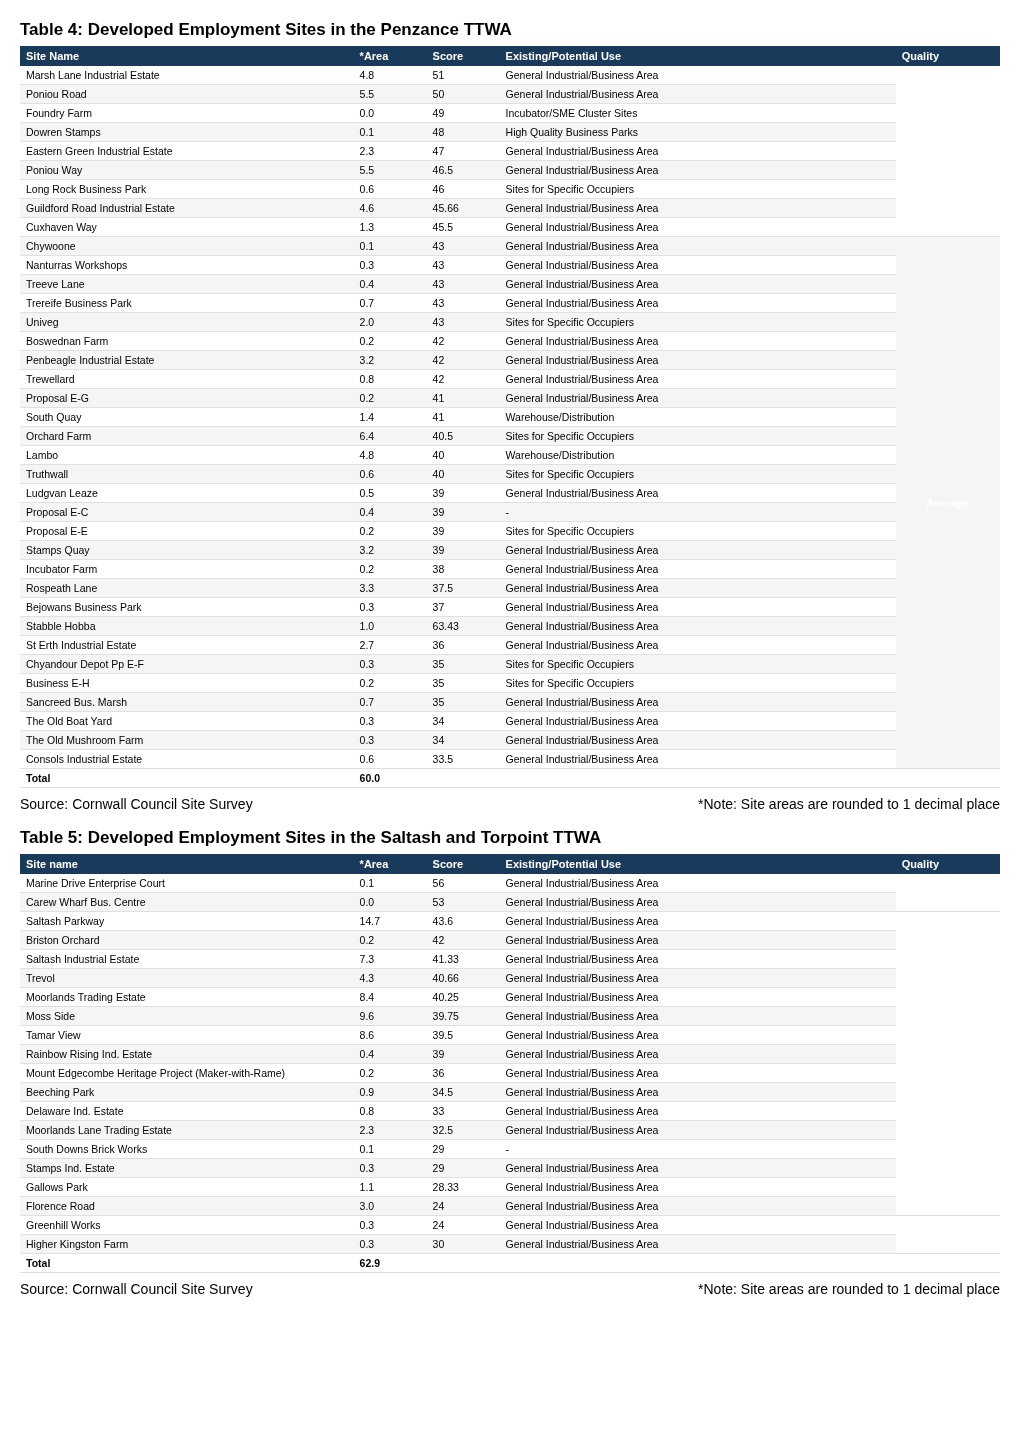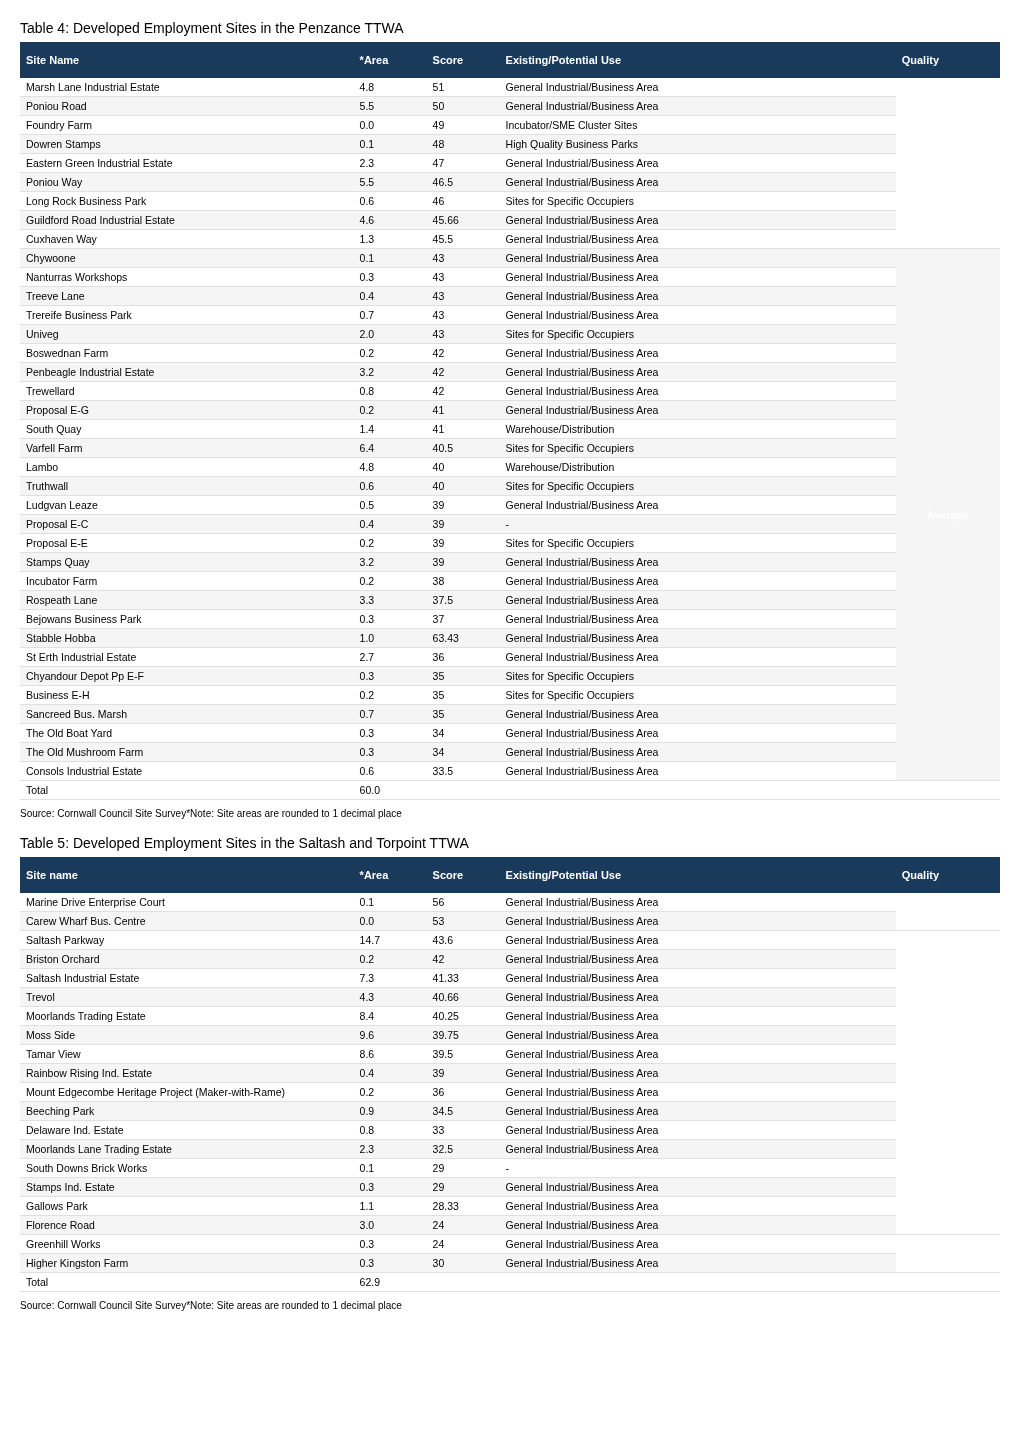--- a/index.html
+++ b/index.html
@@ -5,35 +5,35 @@
     * { margin: 0; padding: 0; box-sizing: border-box; }
     body {
       font-family: Arial, sans-serif;
       font-size: 11px;
       background: #fff;
       color: #000;
       padding: 20px;
       width: 1020px;
     }
     .table-title {
-      font-weight: normal;
-      font-size: 14px;
+      font-weight: bold;
+      font-size: 17px;
       margin-bottom: 6px;
       color: #000;
     }
     table {
       width: 100%;
       border-collapse: collapse;
       margin-bottom: 8px;
     }
     th {
       background: #1a3a5c;
       color: #fff;
       font-weight: bold;
-      padding: 12px 6px;
+      padding: 4px 6px;
       text-align: left;
       font-size: 11px;
     }
     td {
       padding: 3px 6px;
       font-size: 10.5px;
       border-bottom: 1px solid #e0e0e0;
     }
     tr:nth-child(even) td {
       background: #f5f5f5;
@@ -49,27 +49,28 @@
       text-align: center;
       font-weight: bold;
       font-size: 11px;
       color: #fff;
       vertical-align: middle;
     }
     .quality-good { background-color: #4CAF50; }
     .quality-average { background-color: #FF9800; }
     .quality-poor { background-color: #e53935; }
     .source-line {
-      font-size: 10px;
+      font-size: 14px;
       margin-top: 4px;
       margin-bottom: 16px;
       display: flex;
+      justify-content: space-between;
     }
     .total-row td {
-      font-weight: normal;
+      font-weight: bold;
       background: #fff !important;
     }
   </style>
 </head>
 <body>
 
 <div class="table-title">Table 4:  Developed Employment Sites in the Penzance TTWA</div>
 
 <table>
   <thead>
@@ -192,21 +193,21 @@
         <td class="col-score">41</td>
         <td>General Industrial/Business Area</td>
       </tr>
       <tr>
         <td>South Quay</td>
         <td class="col-area">1.4</td>
         <td class="col-score">41</td>
         <td>Warehouse/Distribution</td>
       </tr>
       <tr>
-        <td>Varfell Farm</td>
+        <td>Orchard Farm</td>
         <td class="col-area">6.4</td>
         <td class="col-score">40.5</td>
         <td>Sites for Specific Occupiers</td>
       </tr>
       <tr>
         <td>Lambo</td>
         <td class="col-area">4.8</td>
         <td class="col-score">40</td>
         <td>Warehouse/Distribution</td>
       </tr>

